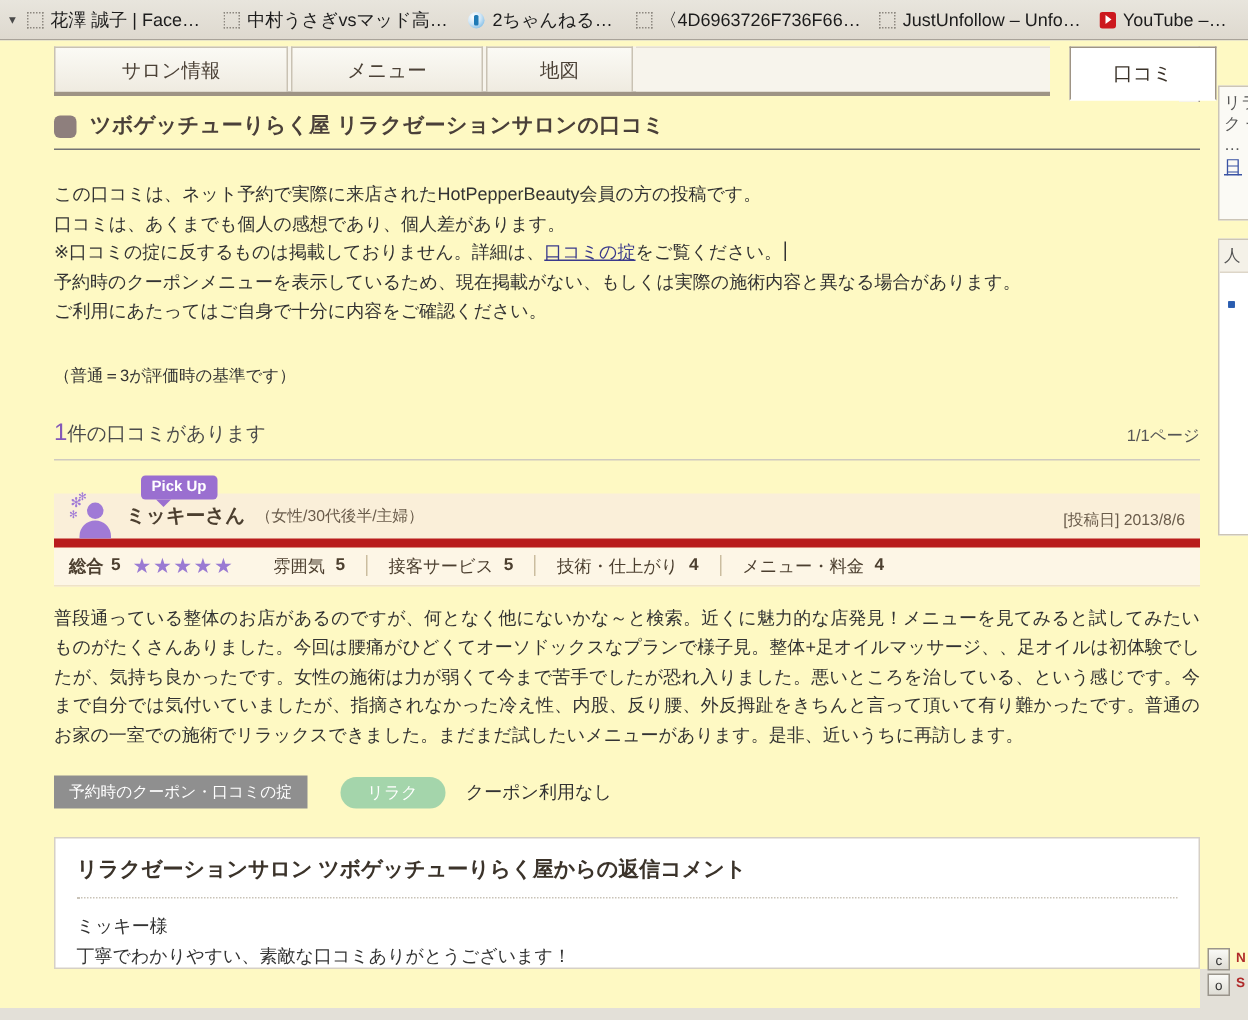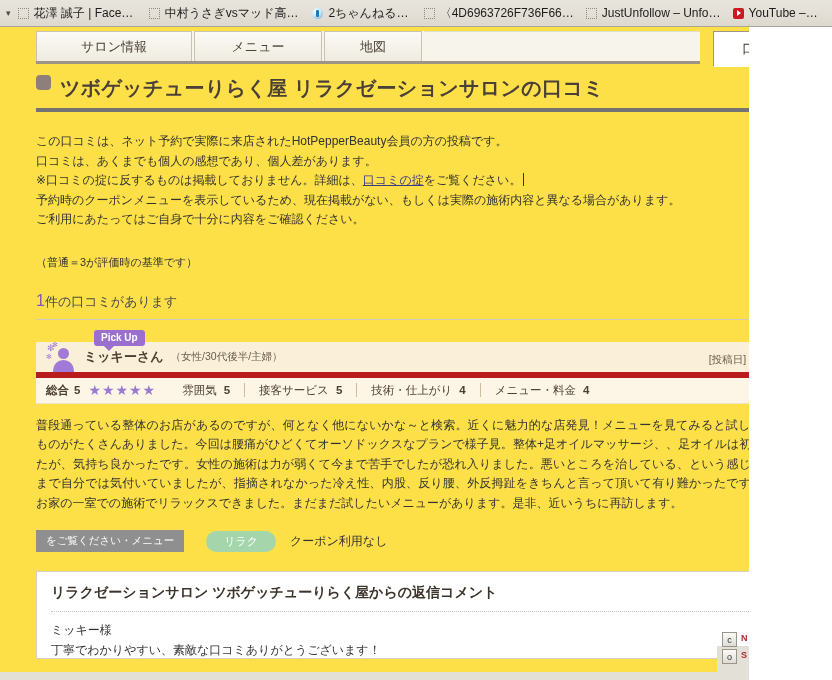--- a/index.html
+++ b/index.html
@@ -52,22 +52,22 @@
   .fav.fav-yt {
     border:none; border-radius:2px; background:#cc181e; position:relative;
   }
   .fav.fav-yt:after{
     content:""; position:absolute; left:4px; top:2.5px;
     border-left:4px solid #fff; border-top:3px solid transparent; border-bottom:3px solid transparent;
   }
 
   
   #page {
-    position:absolute; left:0; top:27px; width:749px; height:653px;
-    background:#fde047; overflow:hidden;
+    position:absolute; left:0; top:27px; width:832px; height:653px;
+    background:#fef9c3; overflow:hidden;
   }
 
   
   #tabs-strip {
     position:absolute; left:36px; top:4px; width:664px; height:33px;
     background:#f7f4ec;
     border-bottom:3px solid #9e9485;
   }
   .tab {
     position:absolute; top:0; height:30px;
@@ -122,23 +122,23 @@
     content:""; position:absolute; left:0; top:4px; width:4px; height:4px; background:#2a5db0;
   }
 
   
   #content {
     position:absolute; left:36px; top:48px; width:764px;
   }
 
   h1#review-title {
     margin:0; padding:0 0 6px 0;
-    font-size:20px; font-weight:bold; color:#4a4039;
-    border-bottom:4px solid #737373;
-    display:flex; 
+    font-size:14px; font-weight:bold; color:#4a4039;
+    border-bottom:1px solid #737373;
+    display:flex; align-items:center;
     letter-spacing:0.3px;
   }
   #title-dot {
     width:15px; height:15px; border-radius:4px;
     background:#8e7f7d; margin-right:9px; flex:none;
   }
 
   #notice {
     margin-top:20px;
     font-size:12px; line-height:19.5px; color:#333;
@@ -420,21 +420,21 @@
         <span class="r-sep"></span>
         <span class="r-item">
           <span class="r-lbl">メニュー・料金</span>
           <span class="r-val">4</span>
         </span>
       </div>
 
       <div id="review-body">普段通っている整体のお店があるのですが、何となく他にないかな～と検索。近くに魅力的な店発見！メニューを見てみると試してみたいものがたくさんありました。今回は腰痛がひどくてオーソドックスなプランで様子見。整体+足オイルマッサージ、、足オイルは初体験でしたが、気持ち良かったです。女性の施術は力が弱くて今まで苦手でしたが恐れ入りました。悪いところを治している、という感じです。今まで自分では気付いていましたが、指摘されなかった冷え性、内股、反り腰、外反拇趾をきちんと言って頂いて有り難かったです。普通のお家の一室での施術でリラックスできました。まだまだ試したいメニューがあります。是非、近いうちに再訪します。</div>
 
       <div id="coupon-row">
-        <div id="coupon-head">をご覧ください・メニュー</div>
+        <div id="coupon-head">予約時のクーポン・口コミの掟</div>
         <div id="coupon-pill">リラク</div>
         <div id="coupon-note">クーポン利用なし</div>
       </div>
 
       <div id="reply-box">
         <div id="reply-title">リラクゼーションサロン ツボゲッチューりらく屋からの返信コメント</div>
         <div id="reply-body">
           <div>ミッキー様</div>
           <div>丁寧でわかりやすい、素敵な口コミありがとうございます！</div>
         </div>

